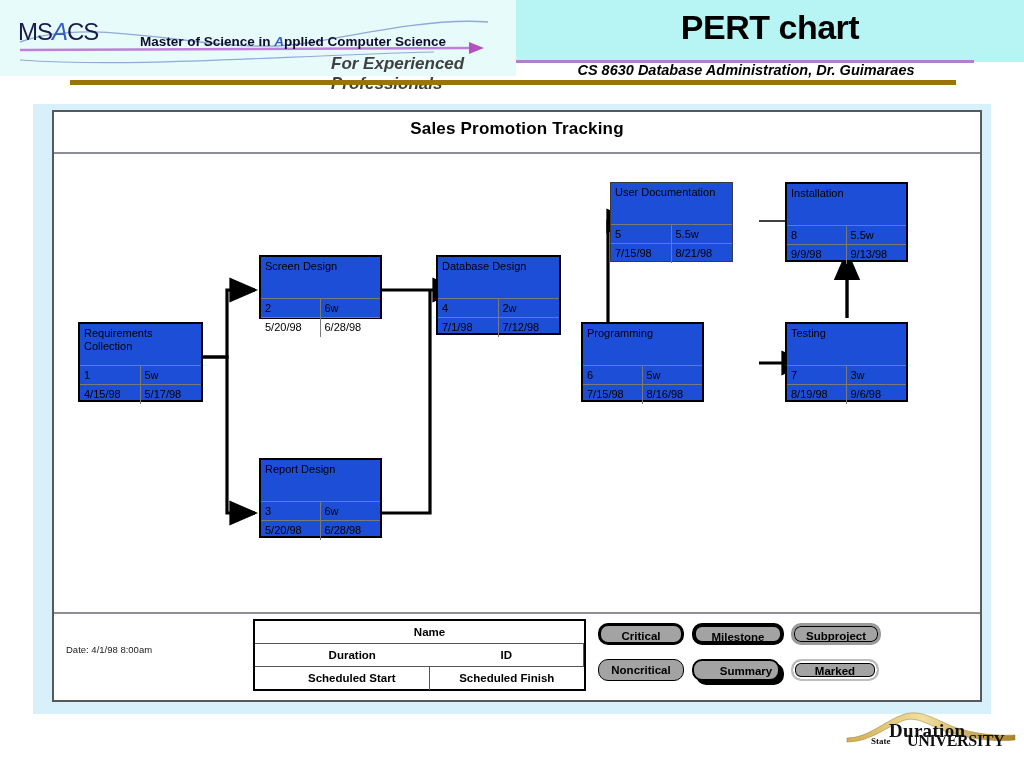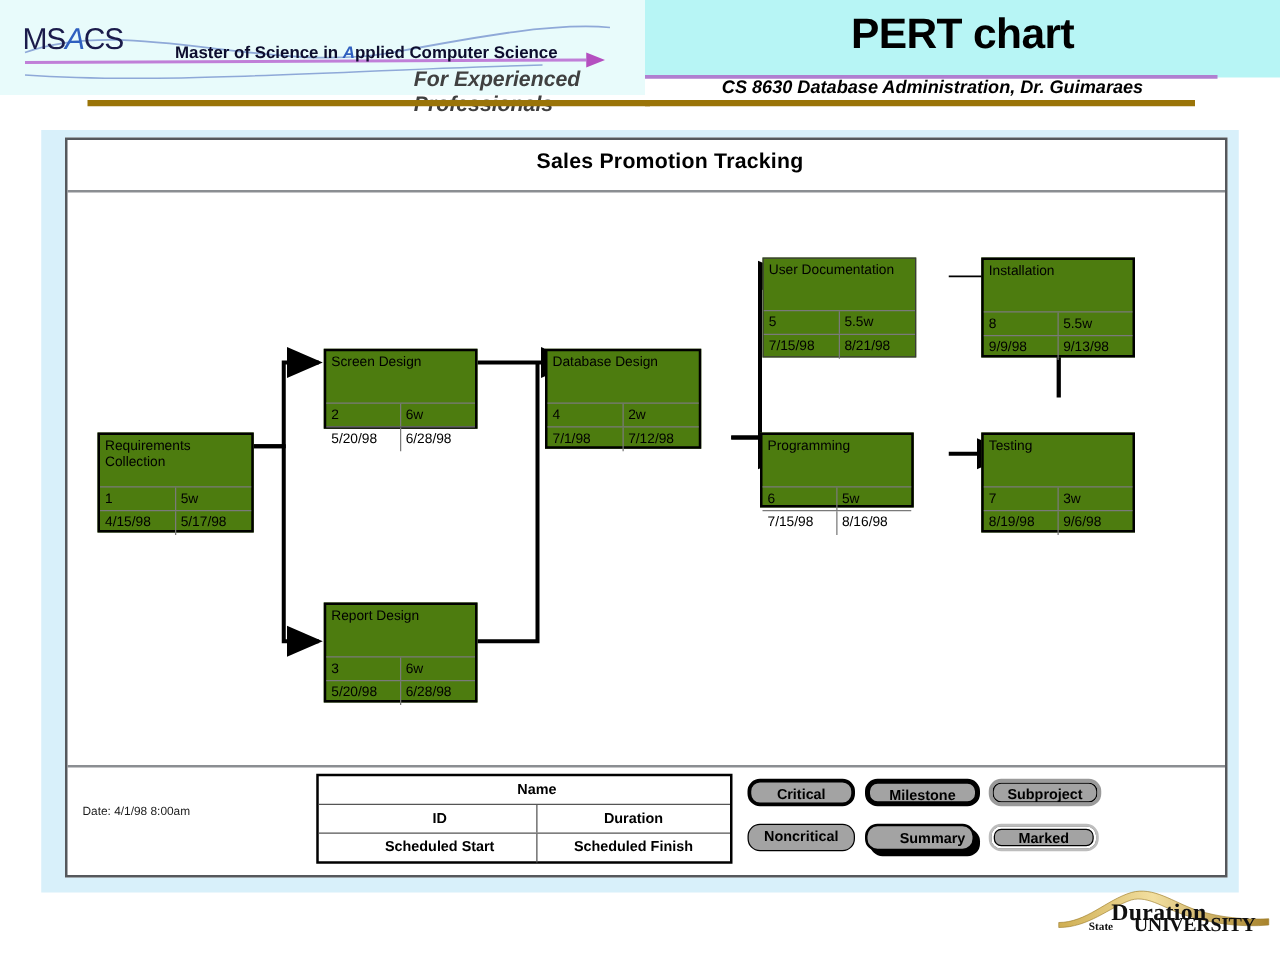--- a/index.html
+++ b/index.html
@@ -101,37 +101,35 @@
     width: 926px; height: 2px;
     background: #8b8e92;
   }
   .chart-title {
     position: absolute; left: 52px; top: 119px;
     width: 930px;
     text-align: center;
     font-size: 17px; font-weight: bold;
     color: #000000;
     letter-spacing: 0.2px;
-    padding-left: 19px;
   }
   .chart-footer-sep {
     position: absolute; left: 54px; top: 612px;
     width: 926px; height: 2px;
     background: #8b8e92;
   }
 
   
   .node {
     position: absolute;
     box-sizing: border-box;
-    background: #4d7c0f;
+    background: #1d4ed8;
     border: 2px solid #000000;
     font-size: 11px;
     color: #000000;
-    margin-top: 24px;
   }
   .node.thin { border-width: 1px; border-color: #3a3a3a; }
   .node-name {
     position: absolute; left: 0; top: 0; right: 0;
     height: 42px;
     padding: 3px 4px 0 4px;
     box-sizing: border-box;
     line-height: 13px;
     font-size: 11px;
     border-bottom: 1px solid #7a7a7a;
@@ -353,21 +351,21 @@
     <div class="node-row r1">
       <div class="node-cell left">5</div>
       <div class="node-cell">5.5w</div>
     </div>
     <div class="node-row r2">
       <div class="node-cell left">7/15/98</div>
       <div class="node-cell">8/21/98</div>
     </div>
   </div>
 
-  <div class="node" style="left:608px; top:322px; width:123px; height:60px;">
+  <div class="node" style="left:581px; top:322px; width:123px; height:80px;">
     <div class="node-name">Programming</div>
     <div class="node-row r1">
       <div class="node-cell left">6</div>
       <div class="node-cell">5w</div>
     </div>
     <div class="node-row r2">
       <div class="node-cell left">7/15/98</div>
       <div class="node-cell">8/16/98</div>
     </div>
   </div>
@@ -396,22 +394,22 @@
     </div>
   </div>
 
   <div class="footer-date">Date: 4/1/98 8:00am</div>
 
   <div class="key-table">
     <div class="key-row rb">
       <div class="key-cell full">Name</div>
     </div>
     <div class="key-row rb">
+      <div class="key-cell">Duration</div>
       <div class="key-cell left">ID</div>
-      <div class="key-cell">Duration</div>
     </div>
     <div class="key-row">
       <div class="key-cell left">Scheduled Start</div>
       <div class="key-cell">Scheduled Finish</div>
     </div>
   </div>
 
   <div class="legend-box lg-critical" style="left:598px; top:623px; width:86px;">Critical</div>
   <div class="legend-box lg-milestone" style="left:692px; top:623px; width:92px;">Milestone</div>
   <div class="legend-box lg-subproject" style="left:791px; top:623px; width:90px;">Subproject</div>

